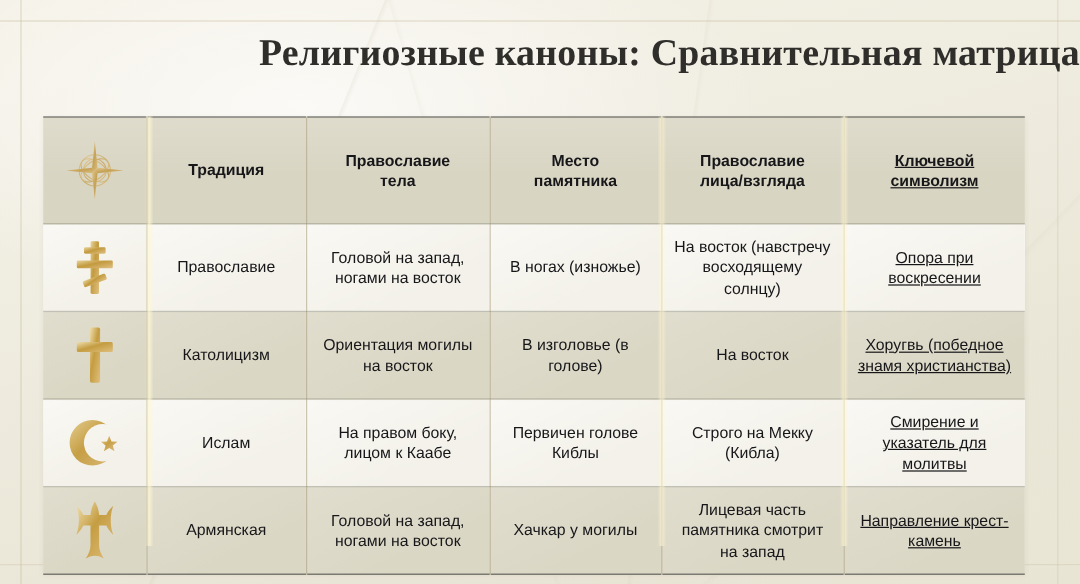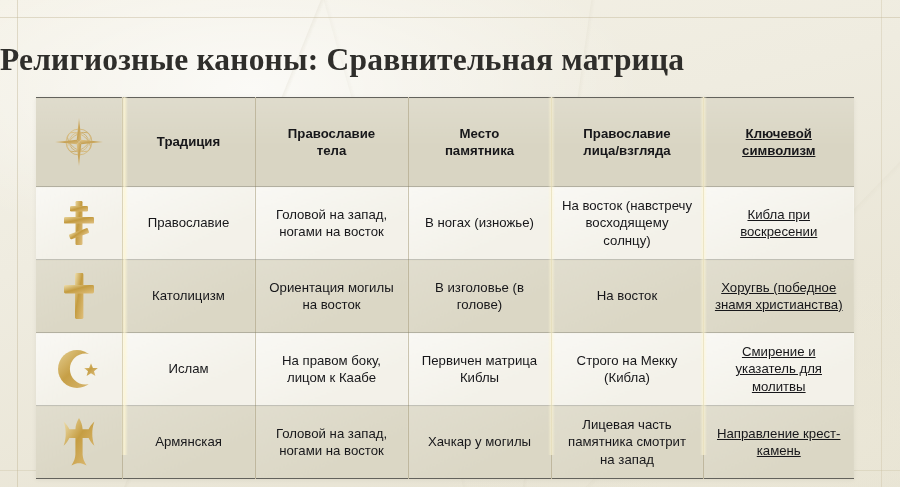--- a/index.html
+++ b/index.html
@@ -48,28 +48,27 @@
   }
   .guide.v { width: 1px; }
   .guide.h { height: 1px; }
 
   
   #title {
     position: absolute;
     left: 0;
     right: 0;
     top: 26px;
-    text-align: left;
+    text-align: right;
     font-family: "Liberation Serif", "DejaVu Serif", serif;
     font-weight: bold;
     font-size: 31.5px;
     letter-spacing: .2px;
     color: #2f2e2b;
     white-space: nowrap;
-    margin-top: 16px;
   }
 
   
   #matrix {
     position: absolute;
     left: 36px;
     top: 97px;
     width: 818px;
     border-collapse: collapse;
     table-layout: fixed;
@@ -233,21 +232,21 @@
                 <rect x="5" y="20" width="30" height="6.6" rx="1.2"></rect>
                 <rect x="10" y="34" width="20" height="5.4" rx="1.2" transform="rotate(-20 20 36.7)"></rect>
               </g>
             </svg>
           </span>
         </td>
         <td class="cell-trad">Православие</td>
         <td>Головой на запад, ногами на восток</td>
         <td>В ногах (изножье)</td>
         <td>На восток (навстречу восходящему солнцу)</td>
-        <td>Кибла при воскресении</td>
+        <td>Опора при воскресении</td>
       </tr>
 
       <tr class="row-dark">
         <td class="icon-cell">
           <span class="icon-wrap">
             <svg width="40" height="52" viewBox="0 0 40 52" aria-hidden="true">
               <defs>
                 <linearGradient id="gGold2" x1="0" y1="0" x2="1" y2="1">
                   <stop offset="0%" stop-color="#eedfae"></stop>
                   <stop offset="45%" stop-color="#c49c41"></stop>
@@ -284,21 +283,21 @@
                   <circle cx="31.5" cy="25" r="15.6" fill="black"></circle>
                 </mask>
               </defs>
               <rect x="0" y="0" width="50" height="50" fill="url(#gGold3)" mask="url(#mCrescent)"></rect>
               <polygon fill="url(#gGold3)" points="37,19.2 38.9,23.9 43.9,24.1 40,27.2 41.4,32.1 37,29.3 32.6,32.1 34,27.2 30.1,24.1 35.1,23.9"></polygon>
             </svg>
           </span>
         </td>
         <td class="cell-trad">Ислам</td>
         <td>На правом боку, лицом к Каабе</td>
-        <td>Первичен матрица Киблы</td>
+        <td>Первичен голове Киблы</td>
         <td>Строго на Мекку (Кибла)</td>
         <td>Смирение и указатель для молитвы</td>
       </tr>
 
       <tr class="row-dark">
         <td class="icon-cell">
           <span class="icon-wrap">
             <svg width="44" height="52" viewBox="0 0 44 52" aria-hidden="true">
               <defs>
                 <linearGradient id="gGold4" x1="0" y1="0" x2="1" y2="1">

